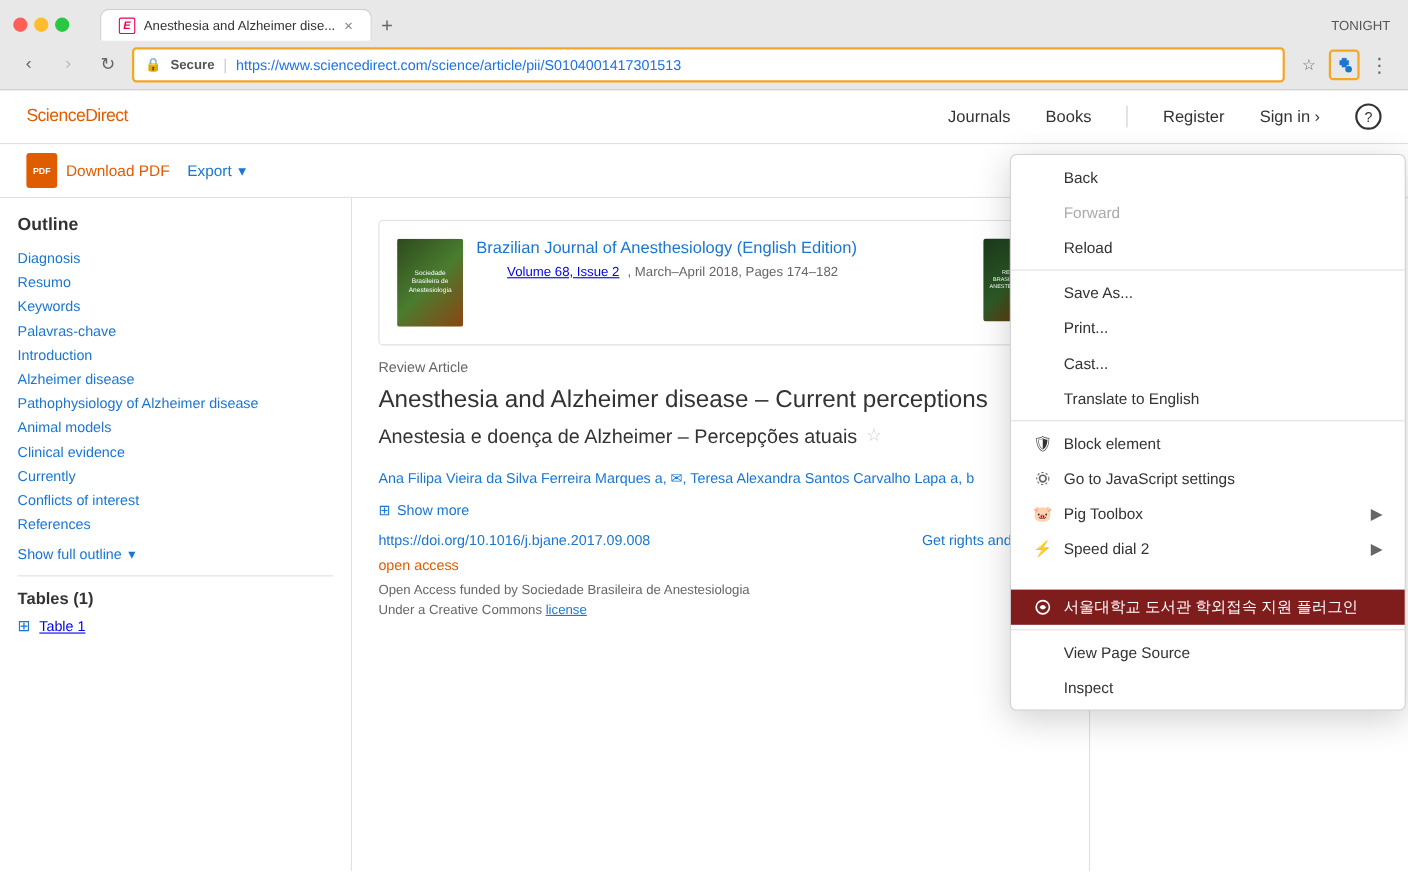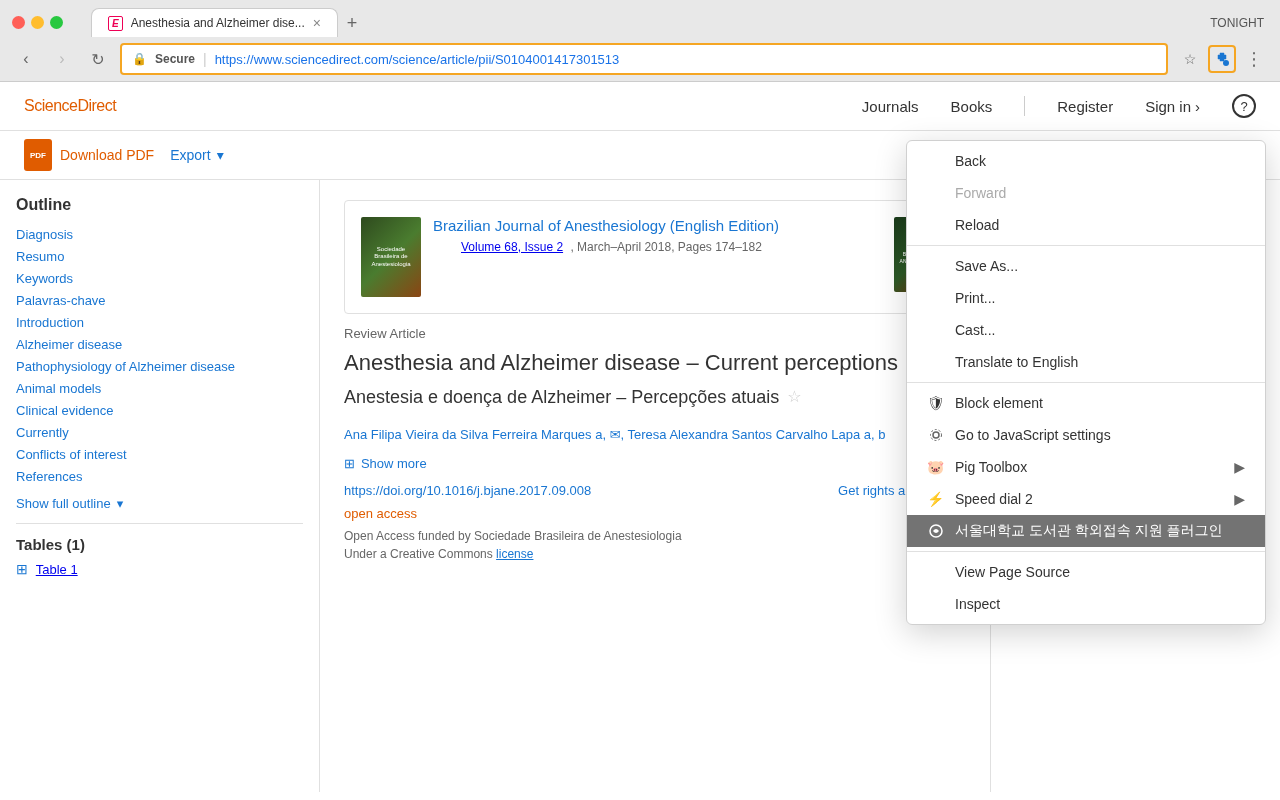--- a/index.html
+++ b/index.html
@@ -98,24 +98,24 @@
     .related-title { font-size: 13px; color: #1976d2; text-decoration: none; display: block; margin-bottom: 4px; }
     .related-journal { font-size: 12px; color: #666; margin-bottom: 6px; }
     .download-pdf-small { display: flex; align-items: center; gap: 6px; color: #e05c00; font-size: 12px; cursor: pointer; margin-bottom: 4px; }
     .view-details { color: #1976d2; font-size: 12px; display: flex; align-items: center; gap: 4px; cursor: pointer; }
     .right-divider { border: none; border-top: 1px solid #e0e0e0; margin: 12px 0; }
     .view-more-articles { color: #1976d2; font-size: 13px; display: flex; align-items: center; gap: 4px; cursor: pointer; }
     .citing-articles { font-size: 15px; font-weight: 600; color: #333; }
 
     
     .context-menu-overlay { position: fixed; top: 0; left: 0; width: 100%; height: 100%; z-index: 1000; }
-    .context-menu { position: fixed; top: 140px; right: 14px; width: 360px; background: #fff; border: 1px solid #d0d0d0; border-radius: 6px; box-shadow: 0 8px 32px rgba(0,0,0,0.18); z-index: 1001; padding: 4px 0; }
+    .context-menu { position: fixed; top: 140px; right: 2px; width: 360px; background: #fff; border: 1px solid #d0d0d0; border-radius: 6px; box-shadow: 0 8px 32px rgba(0,0,0,0.18); z-index: 1001; padding: 4px 0; }
     .menu-item { padding: 7px 20px; font-size: 14px; color: #333; cursor: pointer; display: flex; align-items: center; gap: 10px; }
     .menu-item.disabled { color: #aaa; cursor: default; }
-    .menu-item.highlighted { background: #737373; color: #fff; }
+    .menu-item.highlighted { background: #7f1d1d; color: #fff; margin-top: 21px; }
     .menu-separator { border: none; border-top: 1px solid #e0e0e0; margin: 4px 0; }
     .menu-item-icon { width: 18px; height: 18px; display: flex; align-items: center; justify-content: center; font-size: 14px; }
     .submenu-arrow { margin-left: auto; }
 
     
     .snu-icon { width: 18px; height: 18px; display: inline-flex; align-items: center; justify-content: center; }
   </style>
 </head>
 <body>
 

